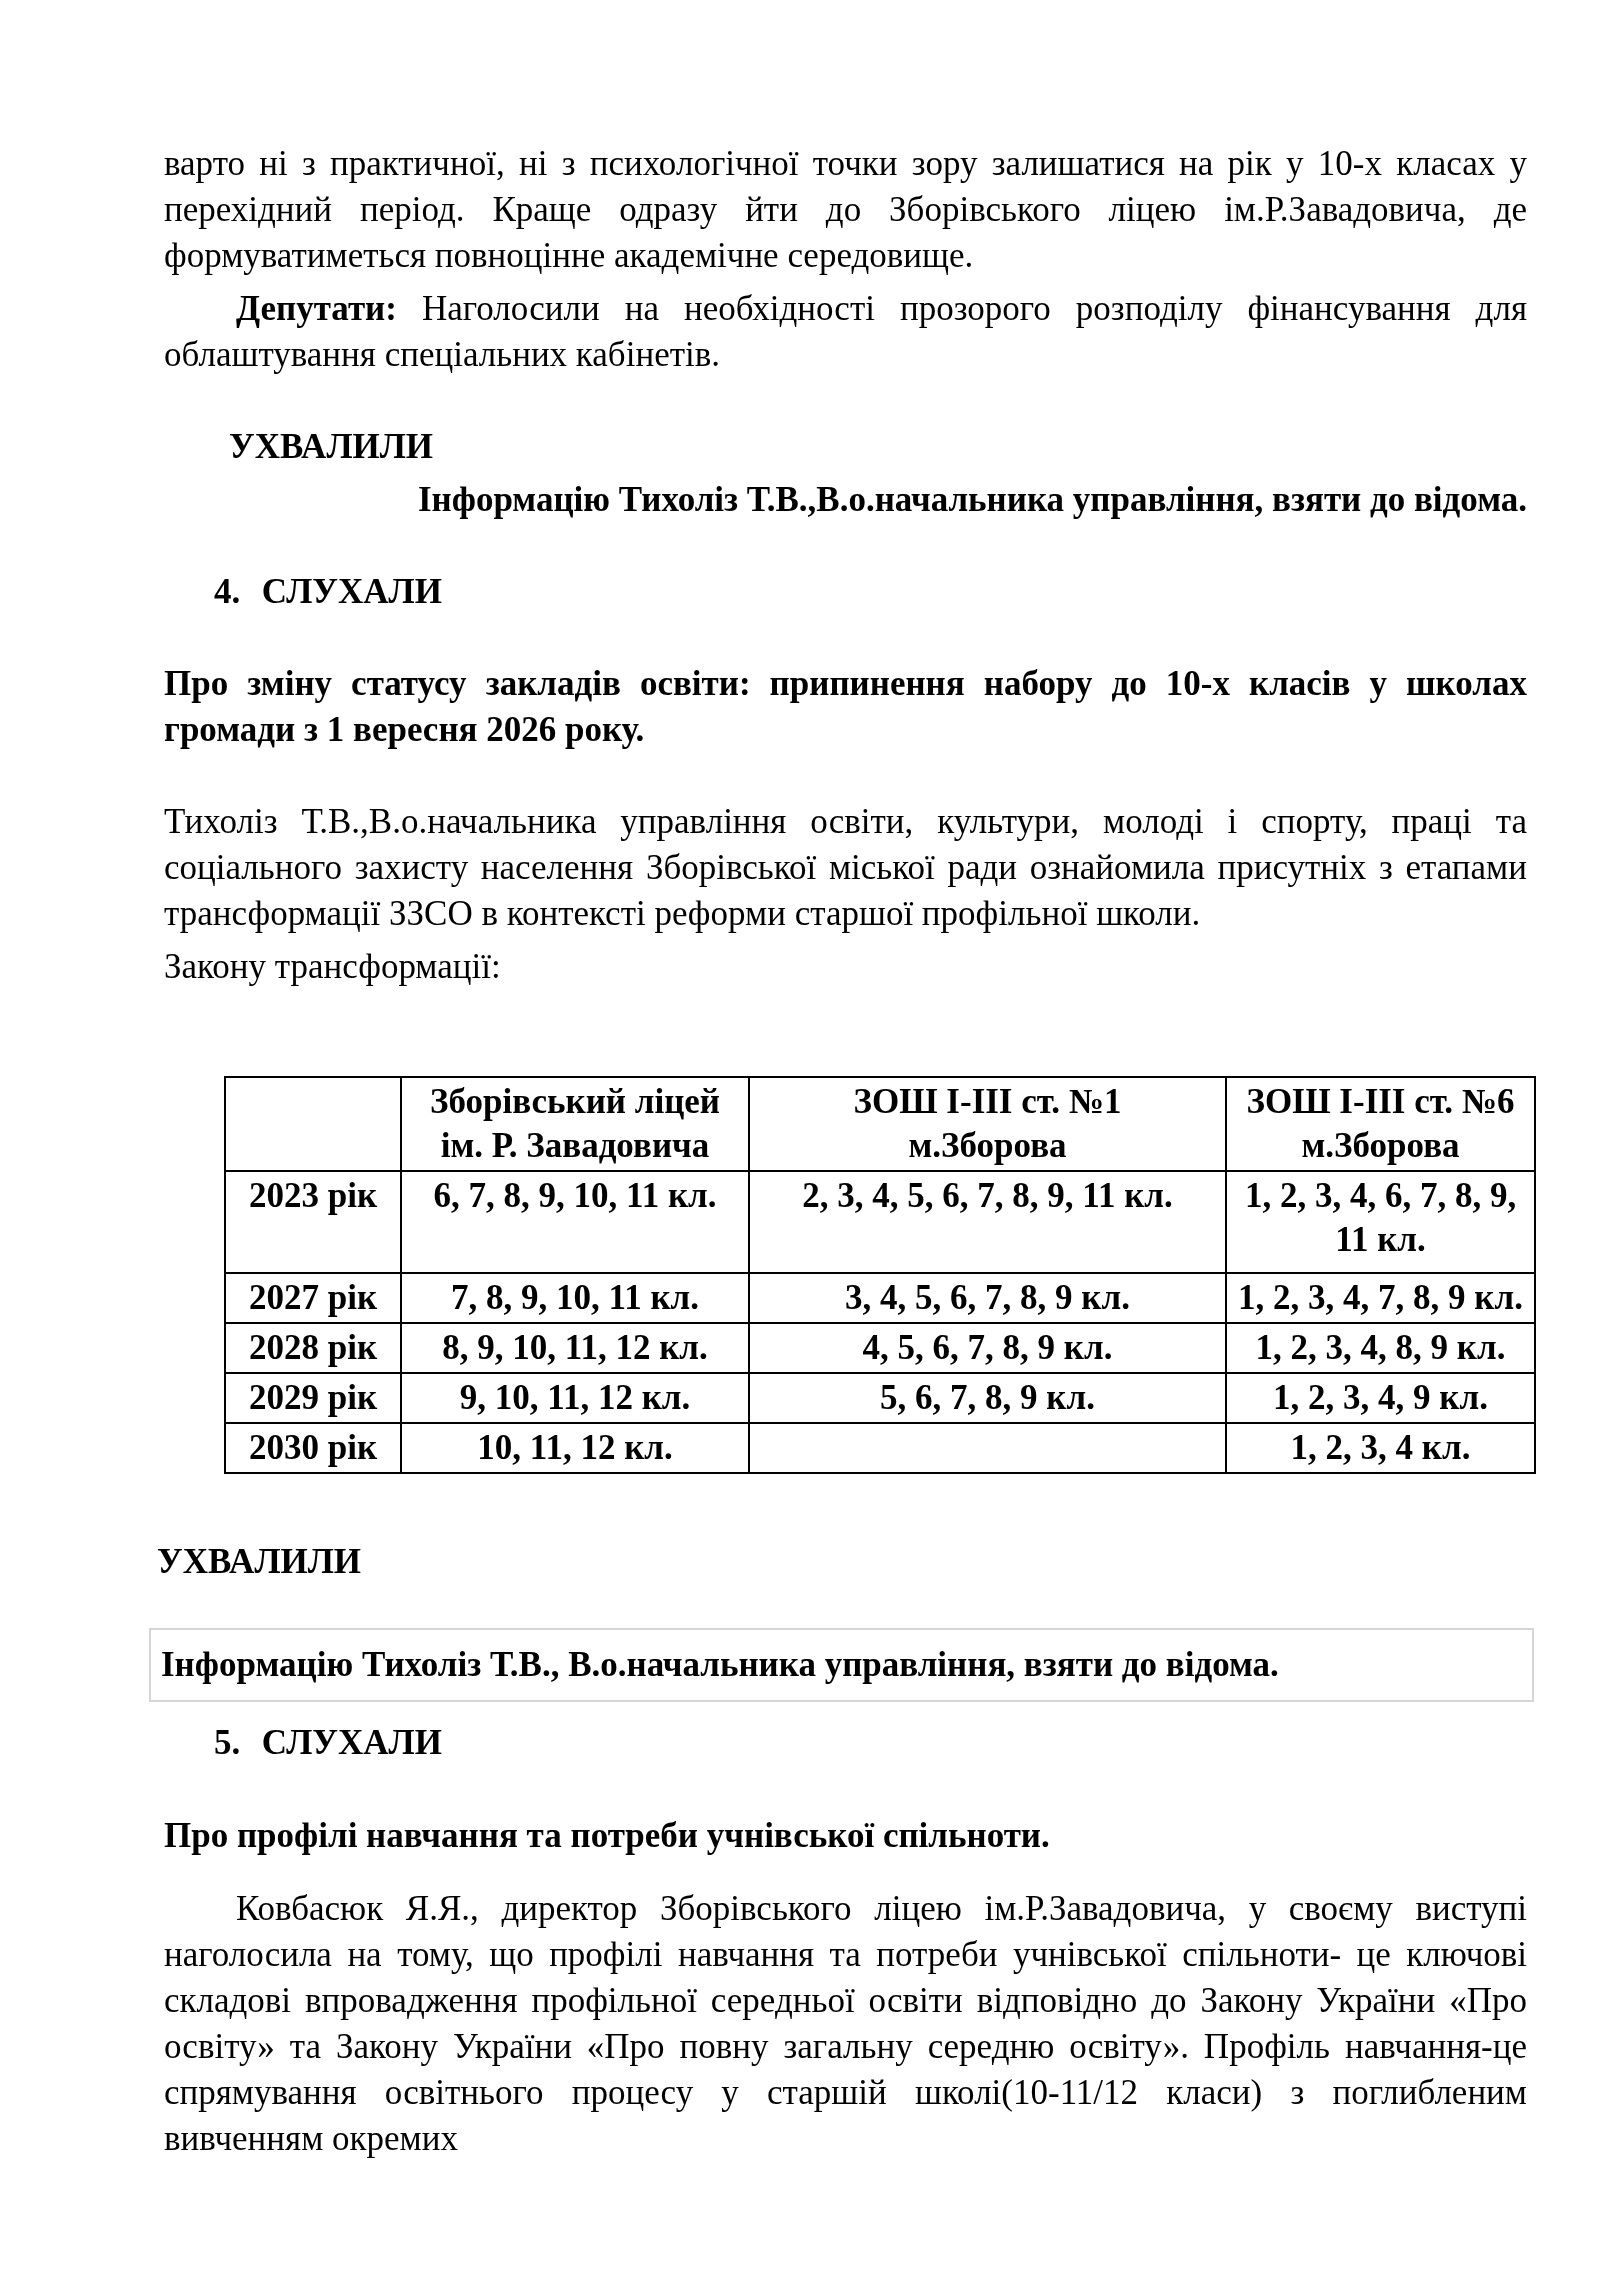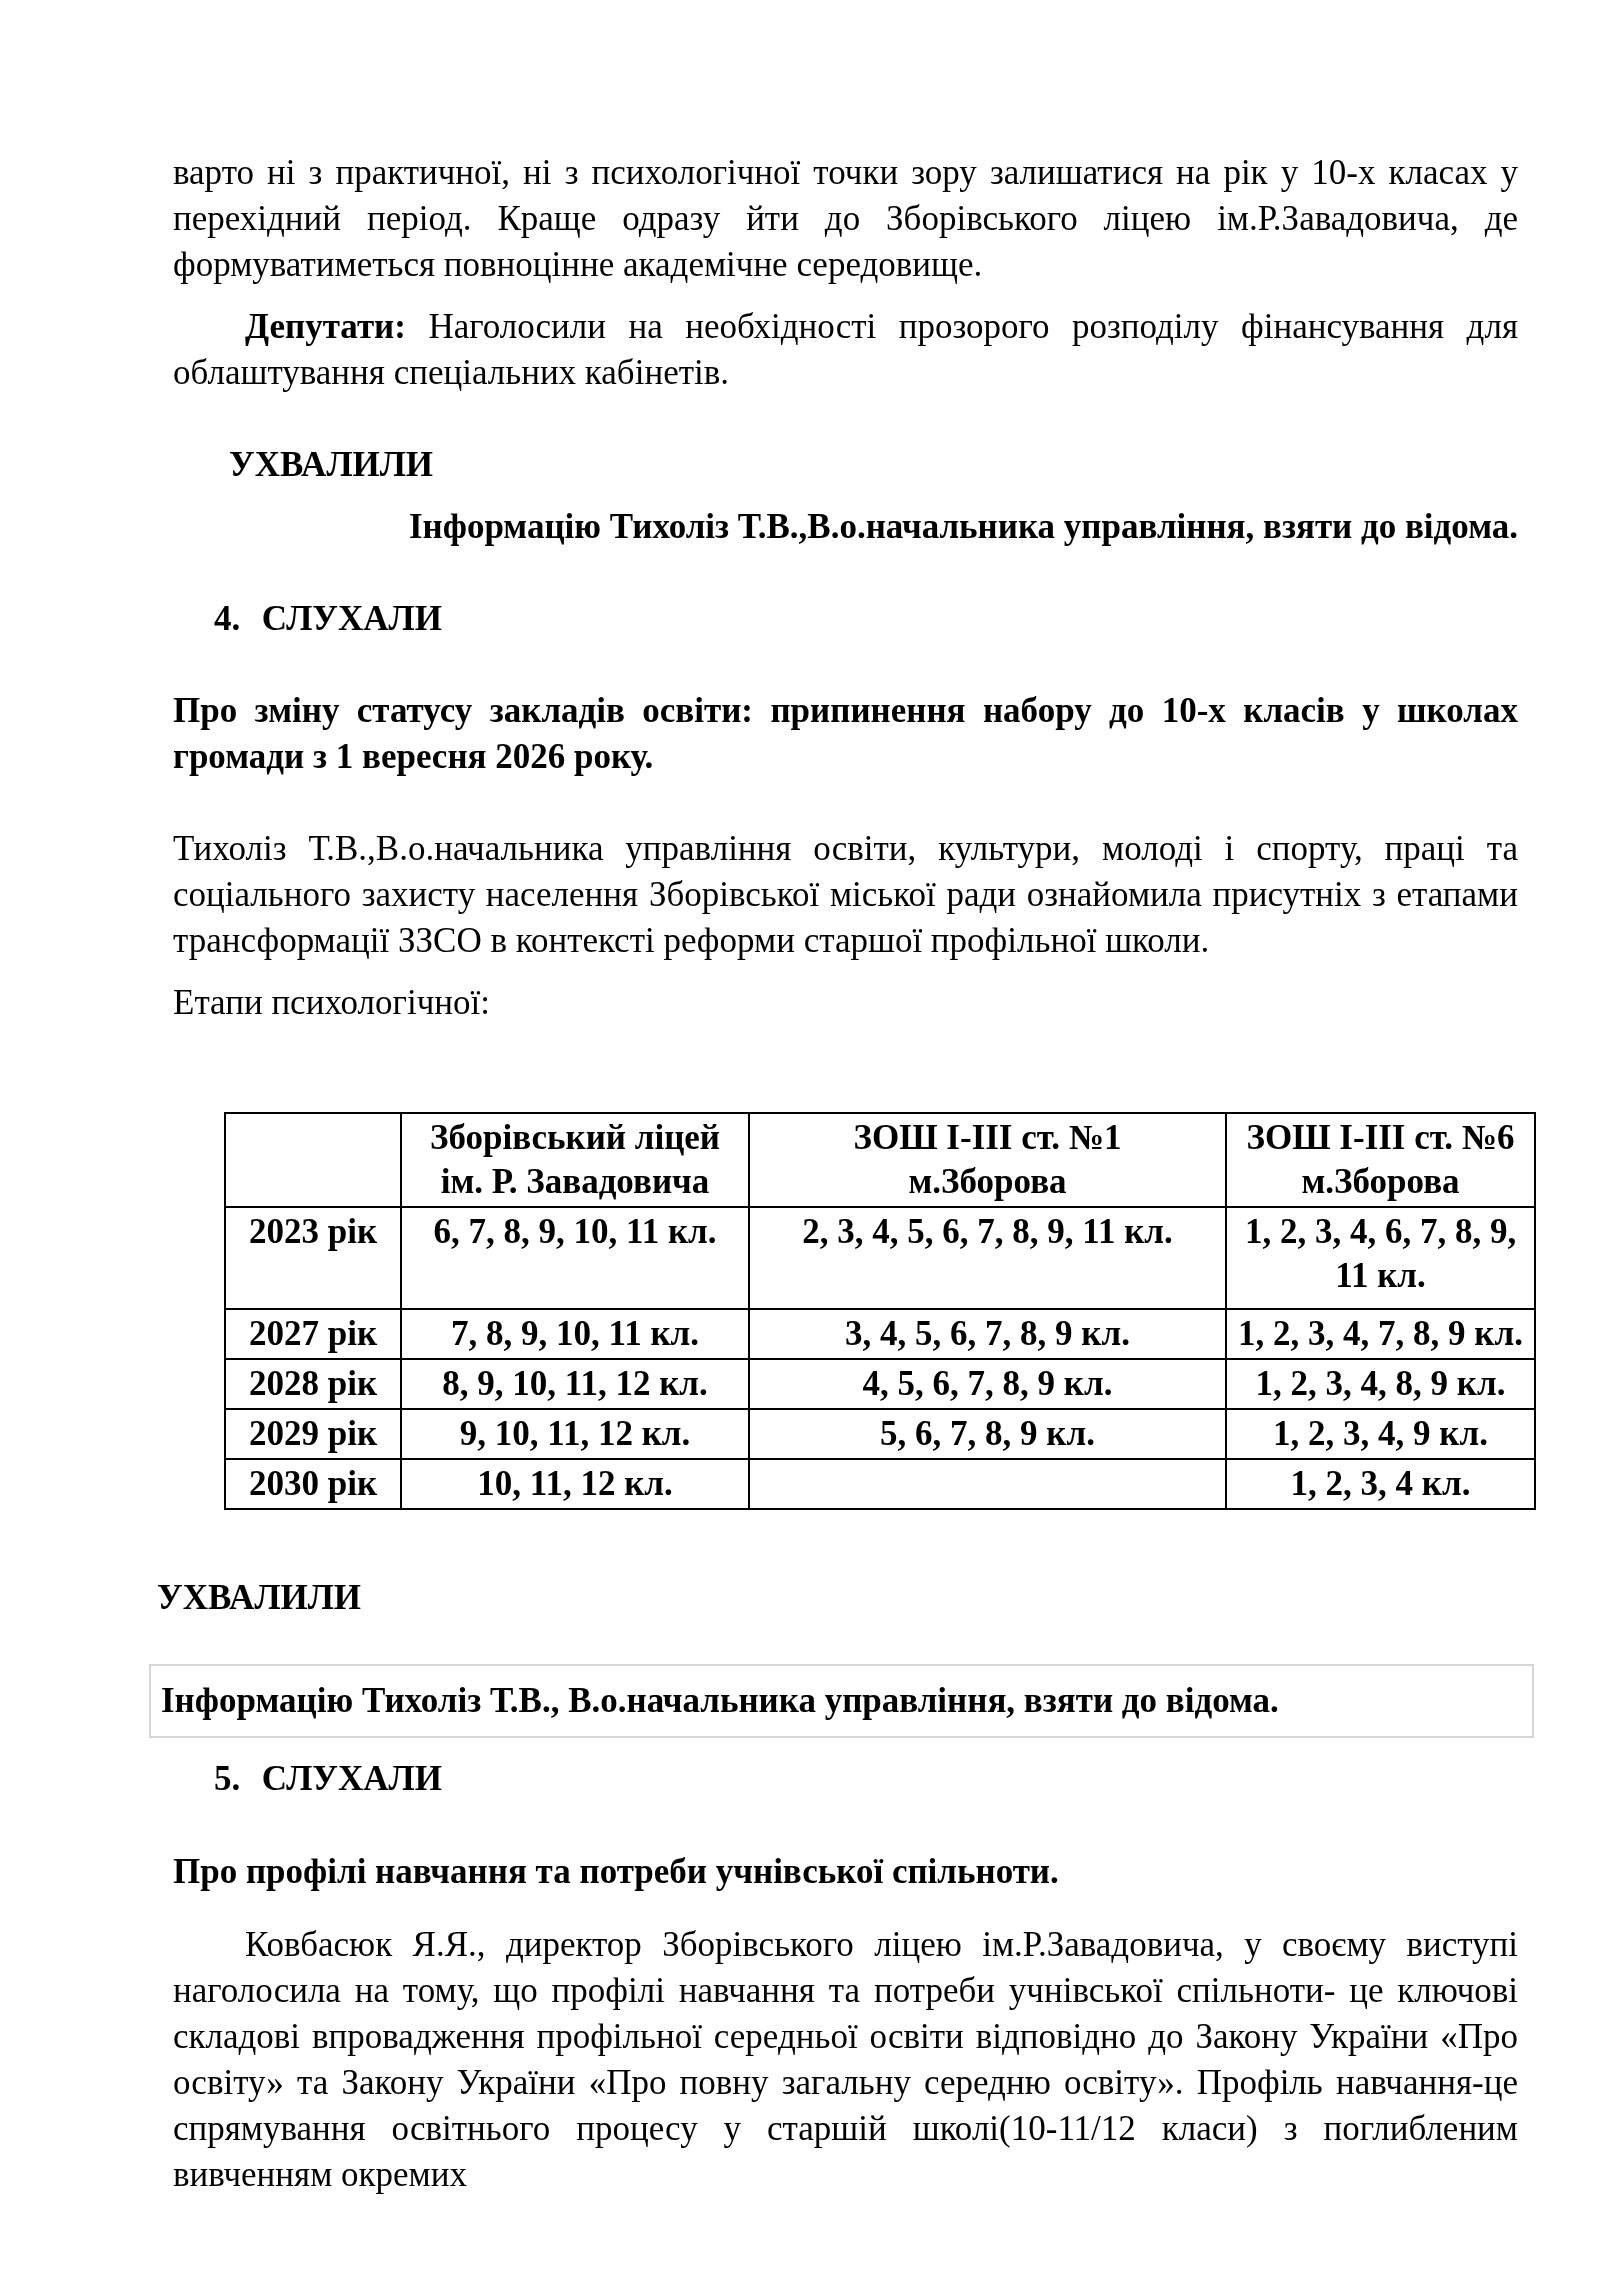--- a/index.html
+++ b/index.html
@@ -8,21 +8,21 @@
     width: 1621px;
     height: 2293px;
     background: #ffffff;
     box-sizing: border-box;
     padding: 134px 87px 0 157px;
     font-family: "Liberation Serif", "DejaVu Serif", serif;
     font-size: 35px;
     line-height: 46px;
     color: #000000;
   }
-  p { margin: 16px; text-align: justify; }
+  p { margin: 7px; text-align: justify; }
   .indent { text-indent: 72px; }
   .bold { font-weight: bold; }
   .heading-resolved-1 { font-weight: bold; margin-top: 46px; margin-left: 72px; }
   .resolved-text-1 { font-weight: bold; text-align: right; }
   .heading-numbered { font-weight: bold; margin-top: 46px; margin-left: 57px; font-family: Liberation Serif, serif; }
   .heading-numbered .num { display: inline-block; margin-right: 21.6px; }
   .subject { font-weight: bold; margin-top: 46px; }
   .body-para { margin-top: 46px; }
   .stages-label { text-align: left; }
 
@@ -75,21 +75,21 @@
   <div class="heading-resolved-1">УХВАЛИЛИ</div>
 
   <p class="resolved-text-1">Інформацію Тихоліз Т.В.,В.о.начальника управління, взяти до відома.</p>
 
   <div class="heading-numbered"><span class="num">4.</span><span>СЛУХАЛИ</span></div>
 
   <p class="subject">Про зміну статусу закладів освіти: припинення набору до 10-х класів у школах громади з 1 вересня 2026 року.</p>
 
   <p class="body-para">Тихоліз Т.В.,В.о.начальника управління освіти, культури, молоді і спорту, праці та соціального захисту населення Зборівської міської ради ознайомила присутніх з етапами трансформації ЗЗСО в контексті реформи старшої профільної школи.</p>
 
-  <p class="stages-label">Етапи психологічної:</p>
+  <p class="stages-label">Закону трансформації:</p>
 
   <table class="stages">
     <colgroup>
       <col class="c1">
         <col class="c2">
         <col class="c3">
         <col class="c4">
     </colgroup>
     <tbody>
       <tr>

